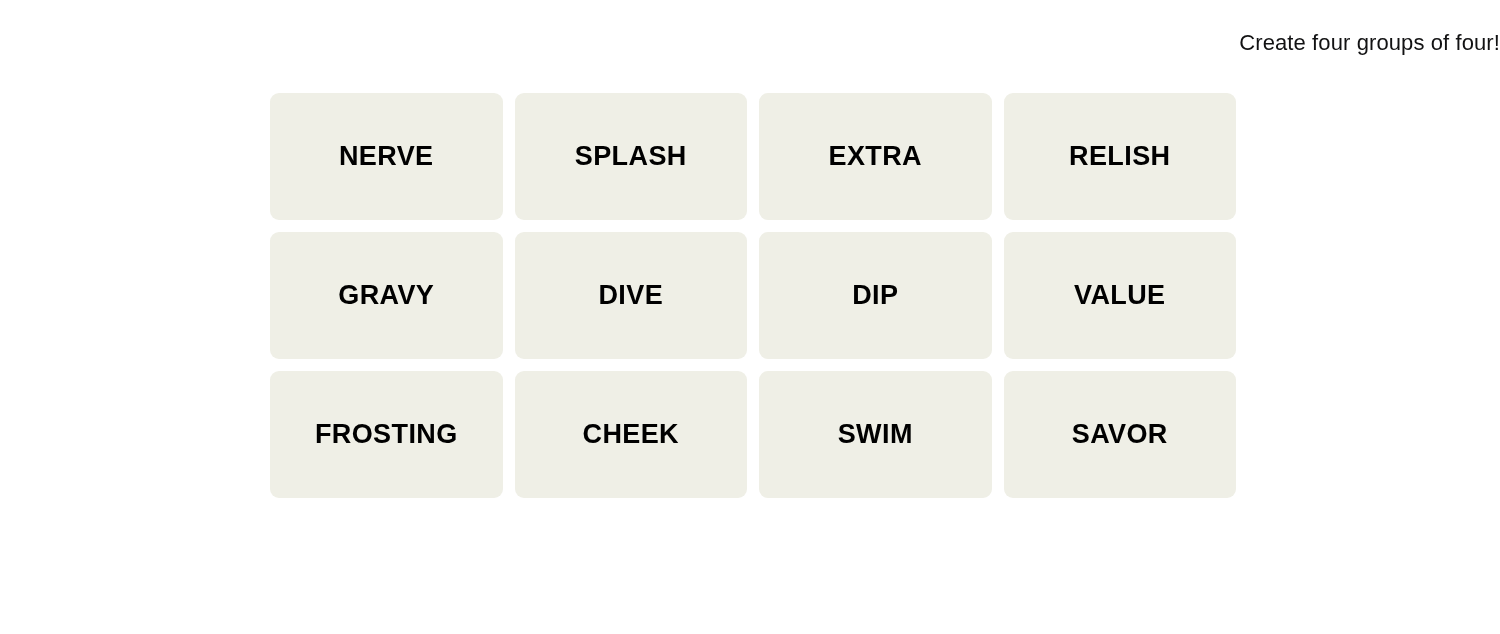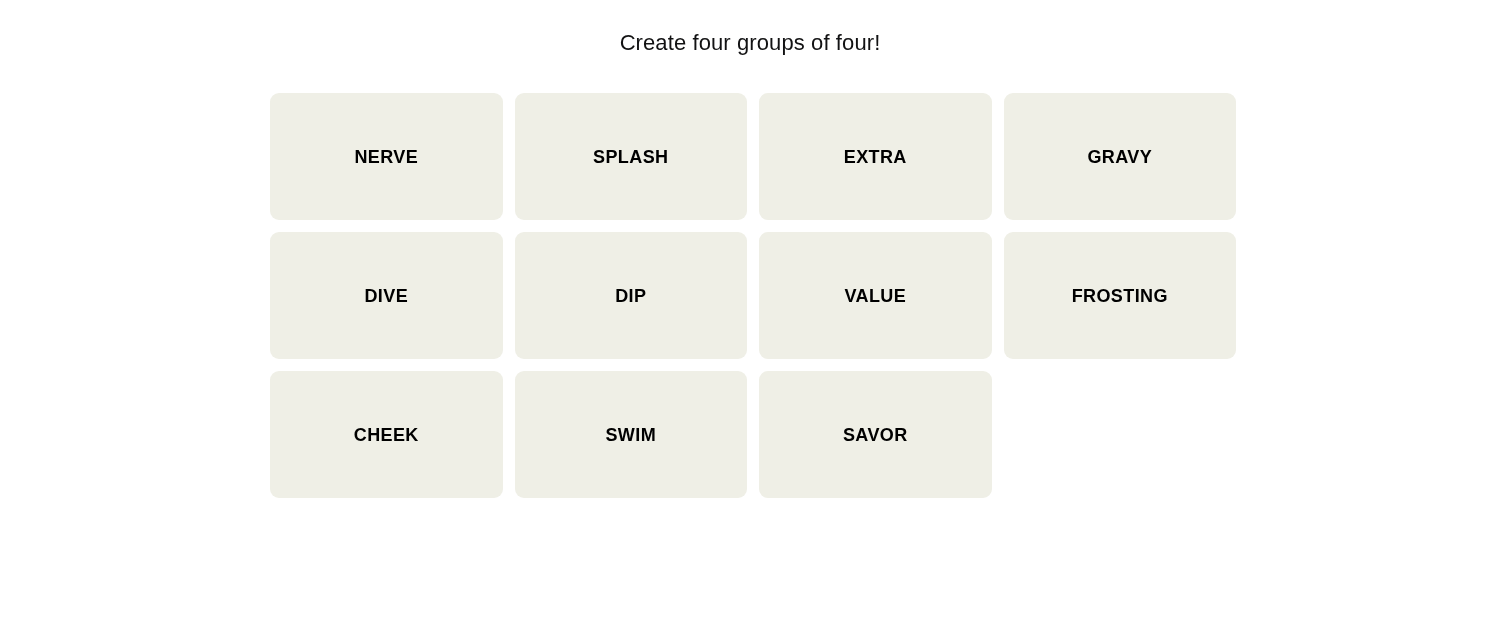--- a/index.html
+++ b/index.html
@@ -28,21 +28,21 @@
 
   #puzzle-title {
     margin: 0;
     padding: 0;
     font-family: "Liberation Sans", sans-serif;
     font-size: 22px;
     font-weight: 400;
     line-height: 28px;
     color: #121213;
     letter-spacing: 0.1px;
-    text-align: center;
+    text-align: right;
     position: absolute;
     top: 29px;
     left: 0;
     right: 0;
   }
 
   #tile-grid {
     position: absolute;
     top: 93px;
     left: 270px;
@@ -63,21 +63,21 @@
     display: flex;
     align-items: center;
     justify-content: center;
     cursor: pointer;
     user-select: none;
     overflow: hidden;
   }
 
   .tile-label {
     font-family: "Liberation Sans", sans-serif;
-    font-size: 18px;
+    font-size: 27px;
     font-weight: bold;
     line-height: 1;
     color: #000000;
     text-transform: uppercase;
     letter-spacing: 0.4px;
     text-align: center;
     white-space: nowrap;
   }
 </style>
 </head>
@@ -89,20 +89,23 @@
 
   <div id="tile-grid">
       <div class="tile">
         <span class="tile-label">NERVE</span>
       </div>
       <div class="tile">
         <span class="tile-label">SPLASH</span>
       </div>
       <div class="tile">
         <span class="tile-label">EXTRA</span>
+      </div>
+      <div class="tile">
+        <span class="tile-label">RELISH</span>
       </div>
       <div class="tile">
         <span class="tile-label">GRAVY</span>
       </div>
       <div class="tile">
         <span class="tile-label">DIVE</span>
       </div>
       <div class="tile">
         <span class="tile-label">DIP</span>
       </div>

